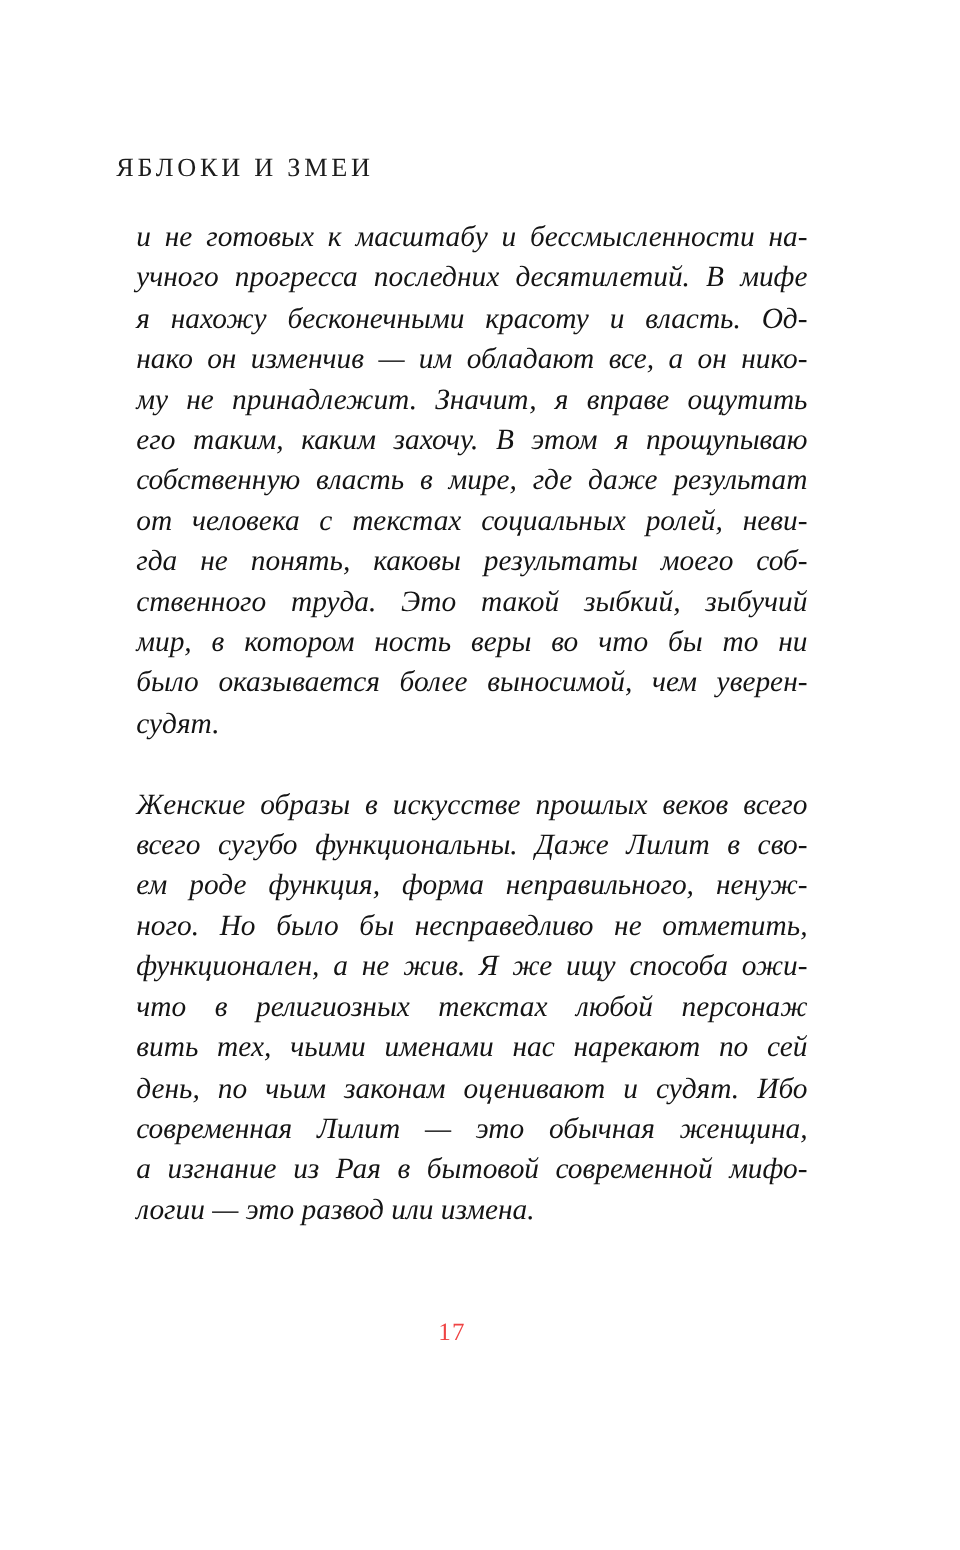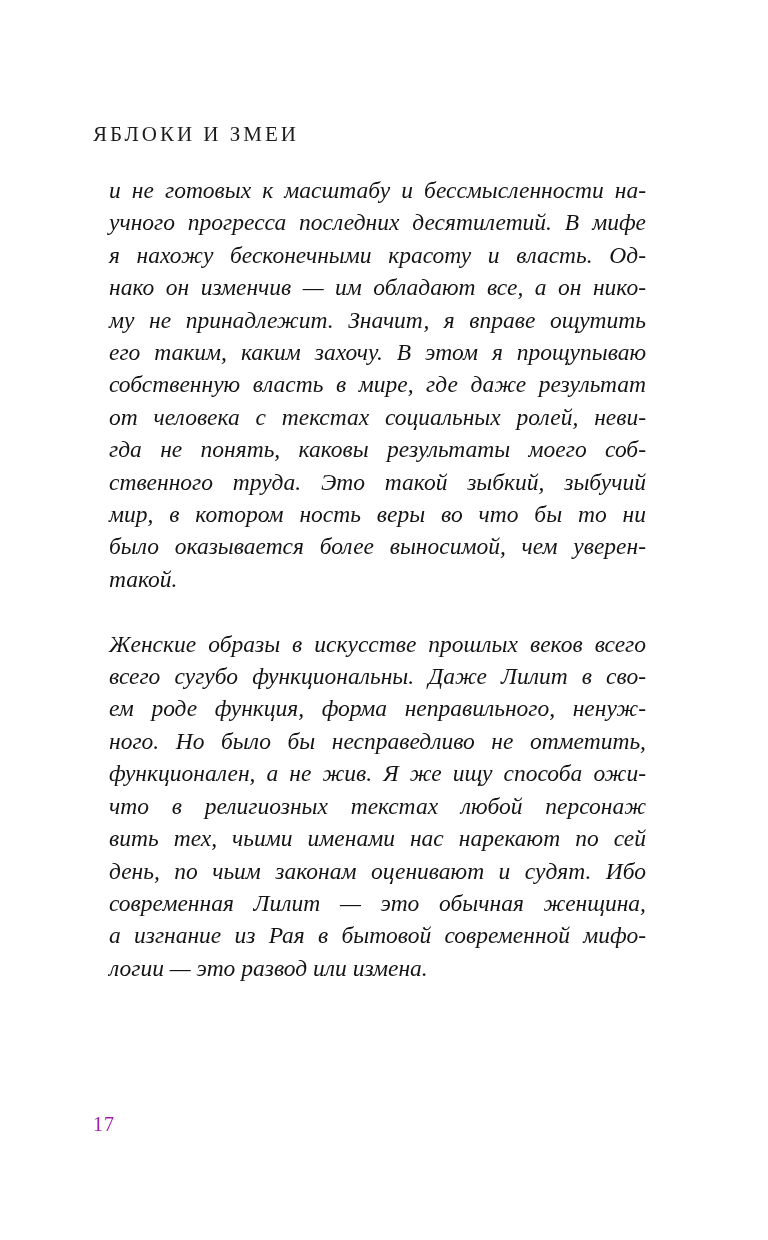--- a/index.html
+++ b/index.html
@@ -50,28 +50,28 @@
     text-align: justify;
     text-align-last: justify;
     white-space: normal;
   }
   .text-line.para-end {
     text-align: left;
     text-align-last: left;
   }
   .page-number {
     position: absolute;
-    top: 1113px;
+    top: 1055px;
     left: 93px;
     width: 537px;
-    text-align: left;
+    text-align: center;
     font-family: "Liberation Serif", serif;
     font-size: 20px;
     letter-spacing: 1px;
-    color: #a21caf;
+    color: #ef4444;
   }
 </style>
 </head>
 <body>
 
 <div class="book-page">
 
   <div class="running-header">ЯБЛОКИ И ЗМЕИ</div>
 
   <div class="text-block">
@@ -82,21 +82,21 @@
       <div class="text-line">я нахожу бесконечными красоту и власть. Од-</div>
       <div class="text-line">нако он изменчив — им обладают все, а он нико-</div>
       <div class="text-line">му не принадлежит. Значит, я вправе ощутить</div>
       <div class="text-line">его таким, каким захочу. В этом я прощупываю</div>
       <div class="text-line">собственную власть в мире, где даже результат</div>
       <div class="text-line">от человека с текстах социальных ролей, неви-</div>
       <div class="text-line">гда не понять, каковы результаты моего соб-</div>
       <div class="text-line">ственного труда. Это такой зыбкий, зыбучий</div>
       <div class="text-line">мир, в котором ность веры во что бы то ни</div>
       <div class="text-line">было оказывается более выносимой, чем уверен-</div>
-      <div class="text-line para-end">такой.</div>
+      <div class="text-line para-end">судят.</div>
     </div>
 
     <div class="paragraph">
       <div class="text-line">Женские образы в искусстве прошлых веков всего</div>
       <div class="text-line">всего сугубо функциональны. Даже Лилит в сво-</div>
       <div class="text-line">ем роде функция, форма неправильного, ненуж-</div>
       <div class="text-line">ного. Но было бы несправедливо не отметить,</div>
       <div class="text-line">функционален, а не жив. Я же ищу способа ожи-</div>
       <div class="text-line">что в религиозных текстах любой персонаж</div>
       <div class="text-line">вить тех, чьими именами нас нарекают по сей</div>

